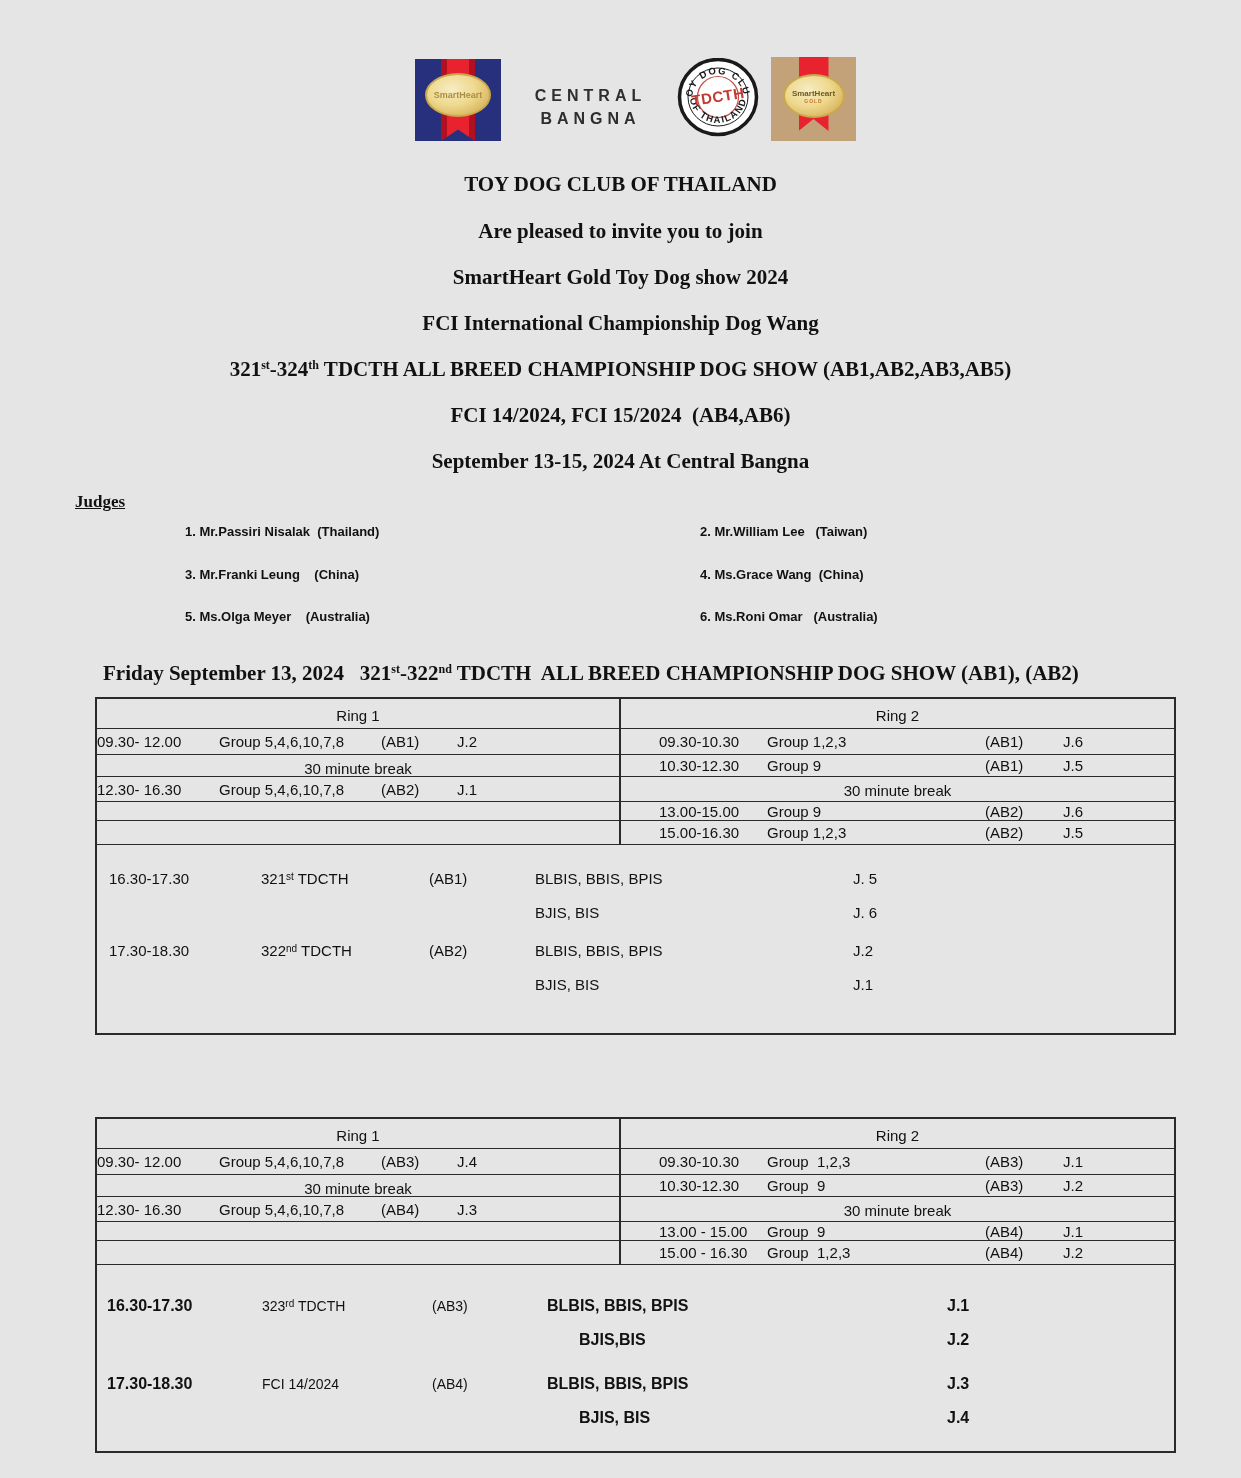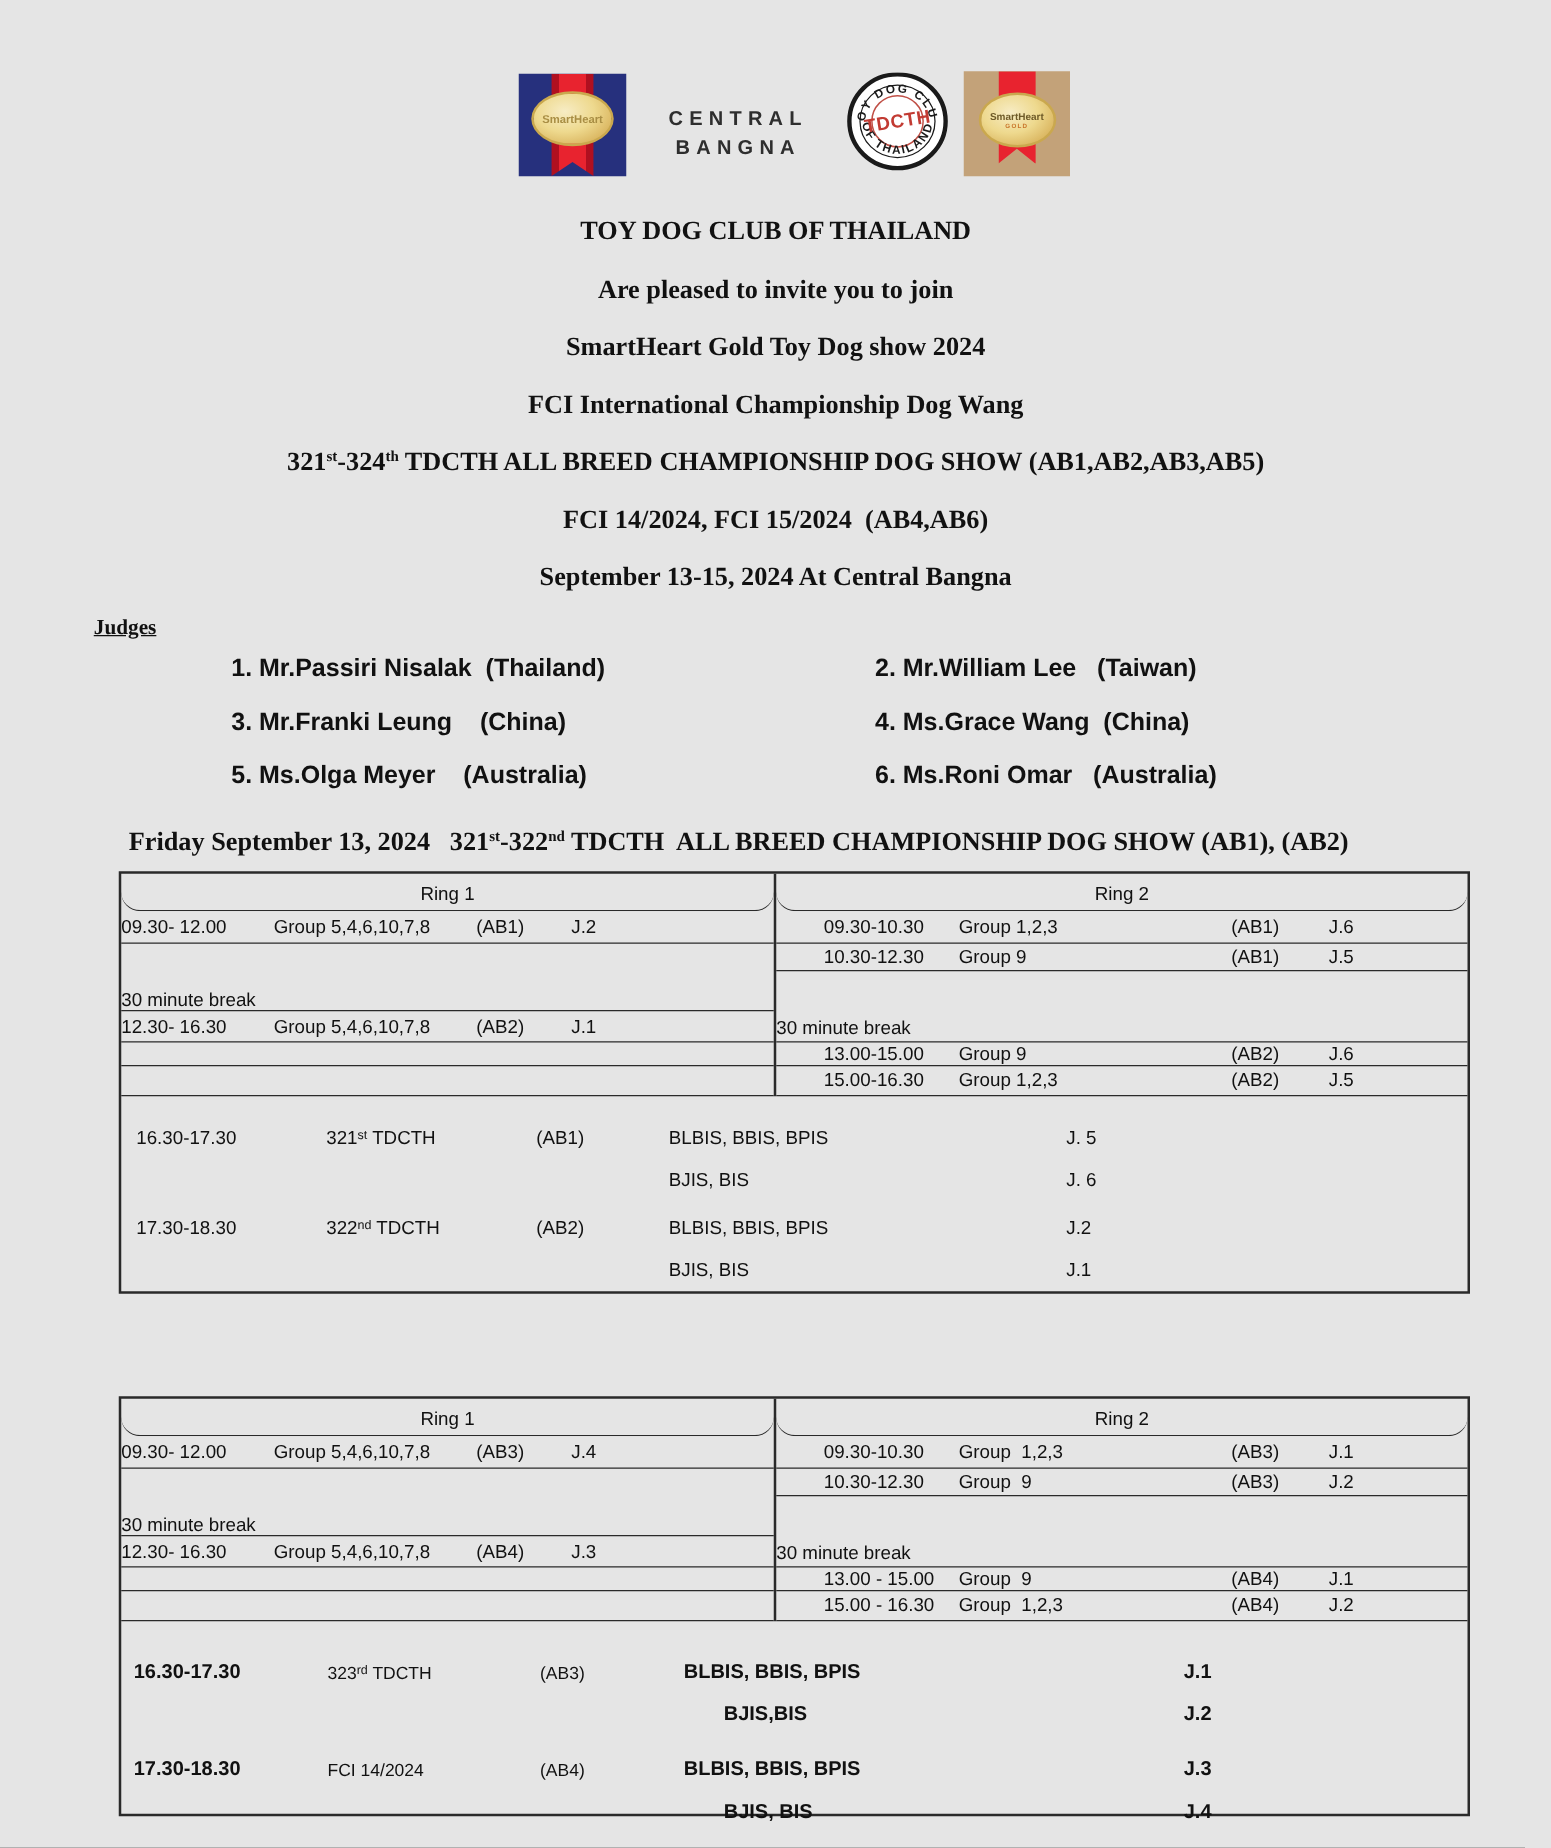--- a/index.html
+++ b/index.html
@@ -28,38 +28,38 @@
   .logo-gold .medal { width:62px; height:44px; top:47%; }
   .medal .m-label2 { font-size:8px; font-weight:bold; color:#6e5a28; white-space:nowrap; }
   .medal .m-sub { font-size:5px; font-weight:bold; color:#c8742a; letter-spacing:1px; }
   
   .title-line { position:absolute; left:0; width:100%; text-align:center;
     font-family:"Liberation Serif", serif; font-weight:bold; font-size:21px; white-space:pre; }
   .title-line sup, .day-heading sup { font-size:12px; vertical-align:7px; }
   
   .judges-heading { position:absolute; left:75px; top:492px; font-family:"Liberation Serif", serif;
     font-weight:bold; font-size:17px; text-decoration:underline; }
-  .judge { position:absolute; font-weight:bold; font-size:20px; white-space:pre; }
+  .judge { position:absolute; font-weight:bold; font-size:13px; white-space:pre; }
   
   .day-heading { position:absolute; left:103px; font-family:"Liberation Serif", serif;
     font-weight:bold; font-size:21px; white-space:pre; }
   
   .day-table { position:absolute; left:95px; width:1081px; border:2px solid #2a2a2a; display:flex; flex-direction:column; }
   .rings { display:flex; }
   .ring-col { display:flex; flex-direction:column; }
   .ring-col.left  { width:524px; border-right:2px solid #2a2a2a; }
   .ring-col.right { flex:1; }
   .ring-row { border-bottom:1.5px solid #2a2a2a; font-size:15px; display:grid; align-items:center; }
-  .ring-col .ring-row:nth-child(1){ height:30px;border-radius:15px; }
+  .ring-col .ring-row:nth-child(1){ height:30px; }
   .ring-col .ring-row:nth-child(2){ height:26px; }
   .ring-col .ring-row:nth-child(3){ height:22px; }
   .ring-col .ring-row:nth-child(4){ height:25px; }
   .ring-col .ring-row:nth-child(5){ height:19px; }
   .ring-col .ring-row:nth-child(6){ height:24px; }
-  .ring-row.center { display:block; line-height:1; padding-top:6px;margin-top:32px; }
+  .ring-row.center { display:block; text-align:center; line-height:1; padding-top:6px; }
   .ring-row.header { display:block; text-align:center; padding-top:8px; font-size:15px; }
   .left  .ring-row.sched { grid-template-columns:122px 162px 76px auto; }
   .right .ring-row.sched { padding-left:38px; grid-template-columns:108px 218px 78px auto; }
   .ring-row span { white-space:pre; }
   
   .bis-area { flex:1; }
   .bis-row { display:grid; align-items:center; height:18px; font-size:15px; }
   .fri .bis-row { padding-left:12px; grid-template-columns:152px 168px 106px 318px auto; margin-bottom:16px; }
   .sat .bis-row { padding-left:10px; grid-template-columns:155px 170px 115px 400px auto; margin-bottom:16px; }
   .fri .bis-area { padding-top:24px; }

